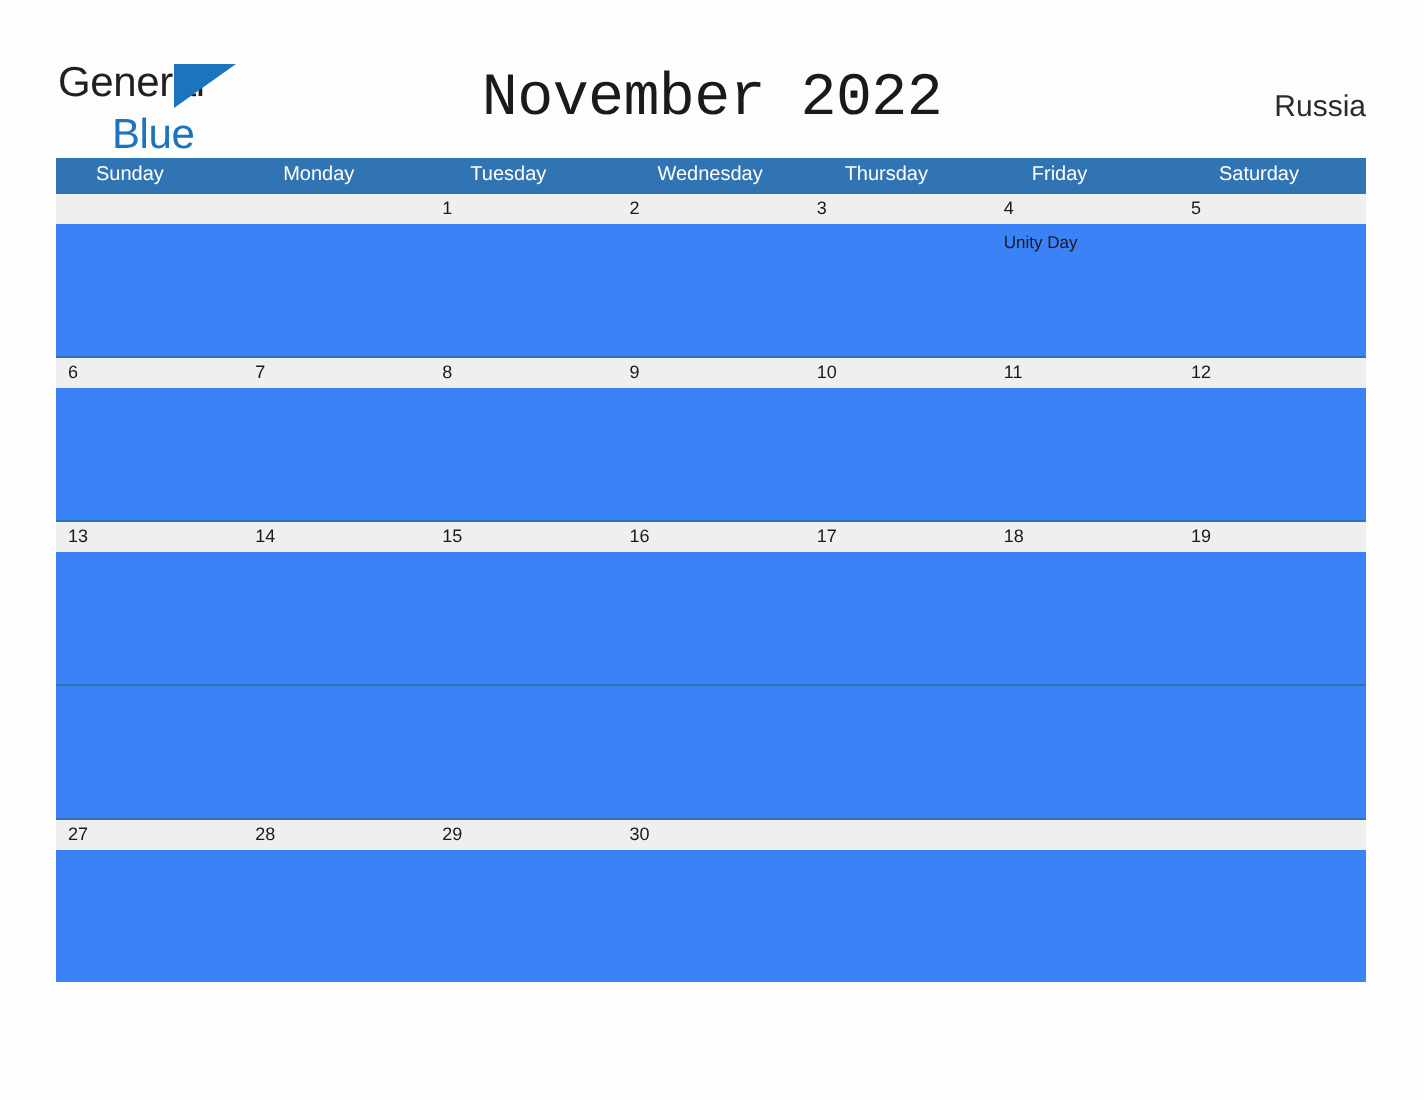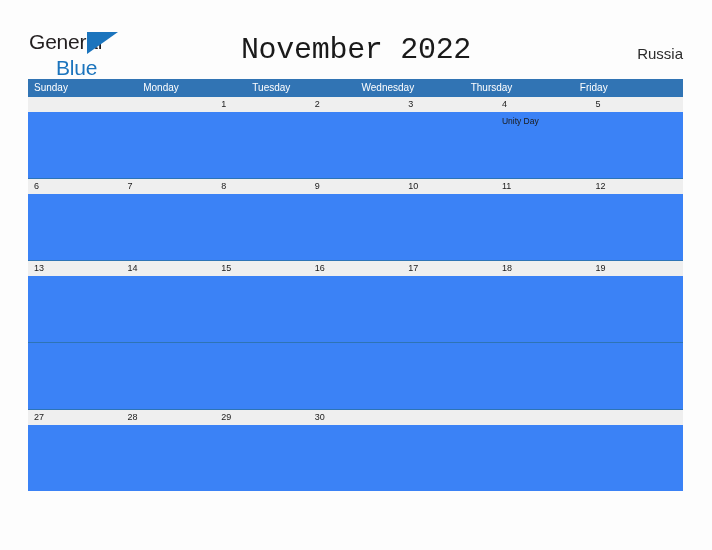--- a/index.html
+++ b/index.html
@@ -89,21 +89,21 @@
   .weekday-header {
     display: flex;
     background: #3174b4;
     height: 17px;
   }
   .weekday-cell {
     flex: 1 1 0;
     color: #ffffff;
     font-size: 10px;
     line-height: 17px;
-    padding-left: 6px;
+    padding-left: 20px;
     box-sizing: border-box;
     white-space: nowrap;
     overflow: hidden;
   }
 
   .week-row {
     border-top: 1px solid #2e74b5;
   }
   .week-row:first-of-type {
     border-top: none;
@@ -163,20 +163,21 @@
 
 <div class="calendar">
 
   <div class="weekday-header">
     <div class="weekday-cell">Sunday</div>
     <div class="weekday-cell">Monday</div>
     <div class="weekday-cell">Tuesday</div>
     <div class="weekday-cell">Wednesday</div>
     <div class="weekday-cell">Thursday</div>
     <div class="weekday-cell">Friday</div>
+    <div class="weekday-cell">Saturday</div>
   </div>
 
   <div class="week-row">
     <div class="week-dates">
       <div class="date-cell"></div>
       <div class="date-cell"></div>
       <div class="date-cell">1</div>
       <div class="date-cell">2</div>
       <div class="date-cell">3</div>
       <div class="date-cell">4</div>

